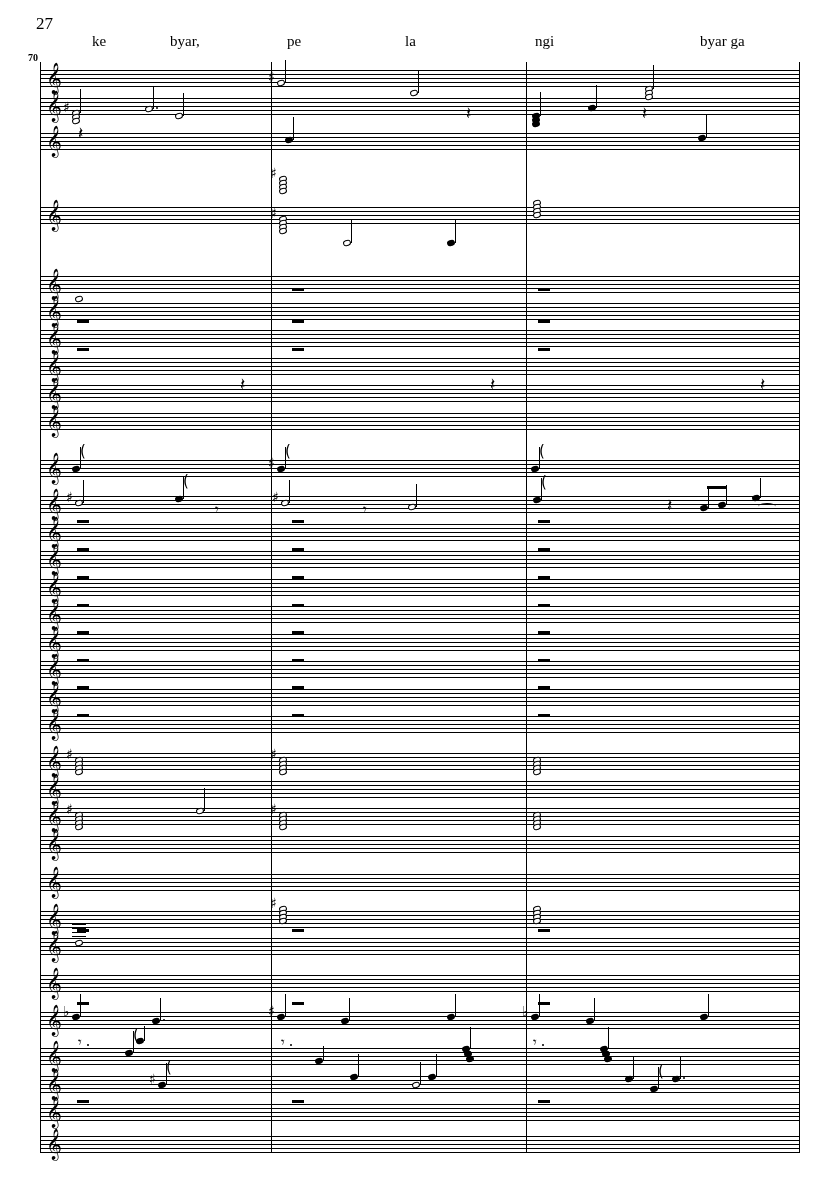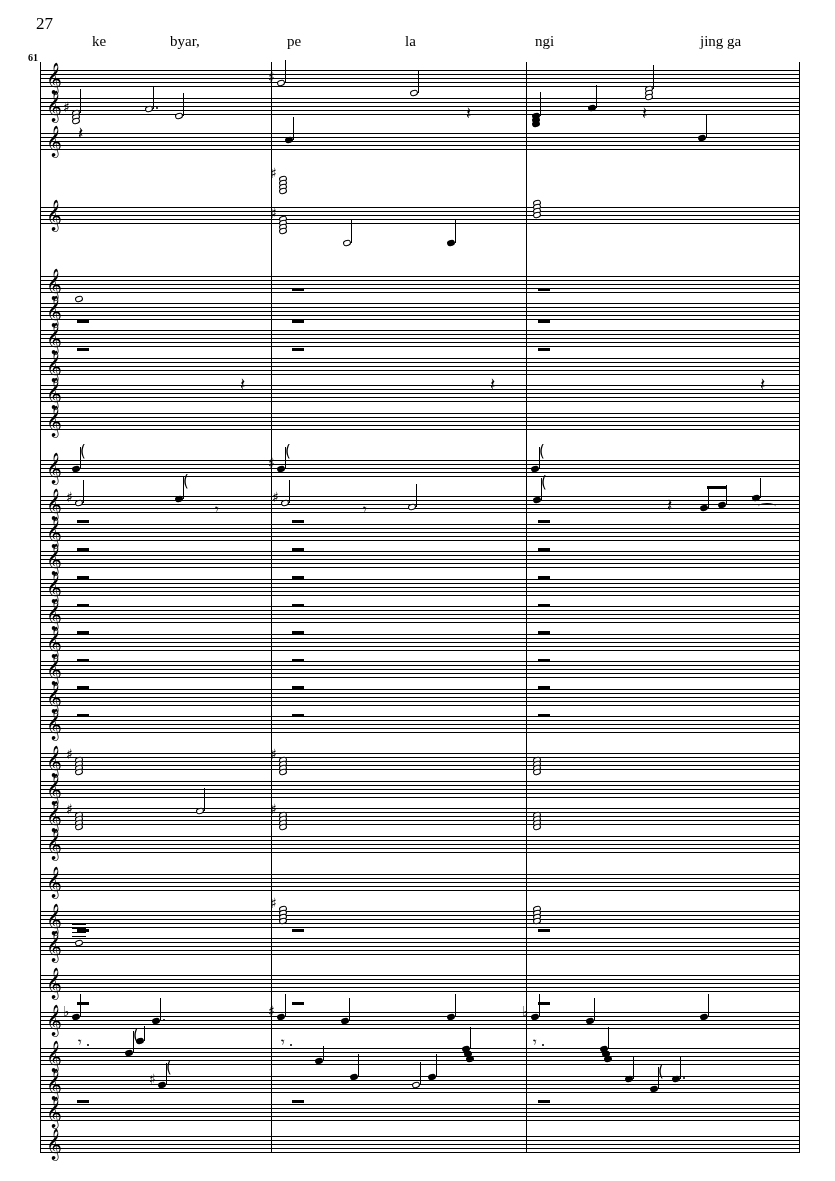--- a/index.html
+++ b/index.html
@@ -40,29 +40,29 @@
   .qrest{position:absolute;font-size:17px;font-family:"DejaVu Sans",sans-serif;line-height:1;}
   .srest{position:absolute;font-size:14px;font-family:"DejaVu Sans",sans-serif;line-height:1;}
   .tie{position:absolute;border-top:1.4px solid #000;border-radius:50%;height:6px;width:18px;}
 </style>
 </head>
 <body>
 
 <div id="page">
 
   <div class="page-number">27</div>
-  <div class="measure-number">61</div>
+  <div class="measure-number">70</div>
 
   <div id="lyrics-layer">
       <div class="lyric" style="left: 92px; top: 33px;">ke</div>
       <div class="lyric" style="left: 170px; top: 33px;">byar,</div>
       <div class="lyric" style="left: 287px; top: 33px;">pe</div>
       <div class="lyric" style="left: 405px; top: 33px;">la</div>
       <div class="lyric" style="left: 535px; top: 33px;">ngi</div>
-      <div class="lyric" style="left: 700px; top: 33px;">jing ga</div>
+      <div class="lyric" style="left: 700px; top: 33px;">byar ga</div>
     </div>
 
   <div id="staves-layer">
       <div class="staff" style="top: 70px; height: 17px;">
         <div class="line l0"></div>
         <div class="line l1"></div>
         <div class="line l2"></div>
         <div class="line l3"></div>
         <div class="line l4"></div>
       </div>

